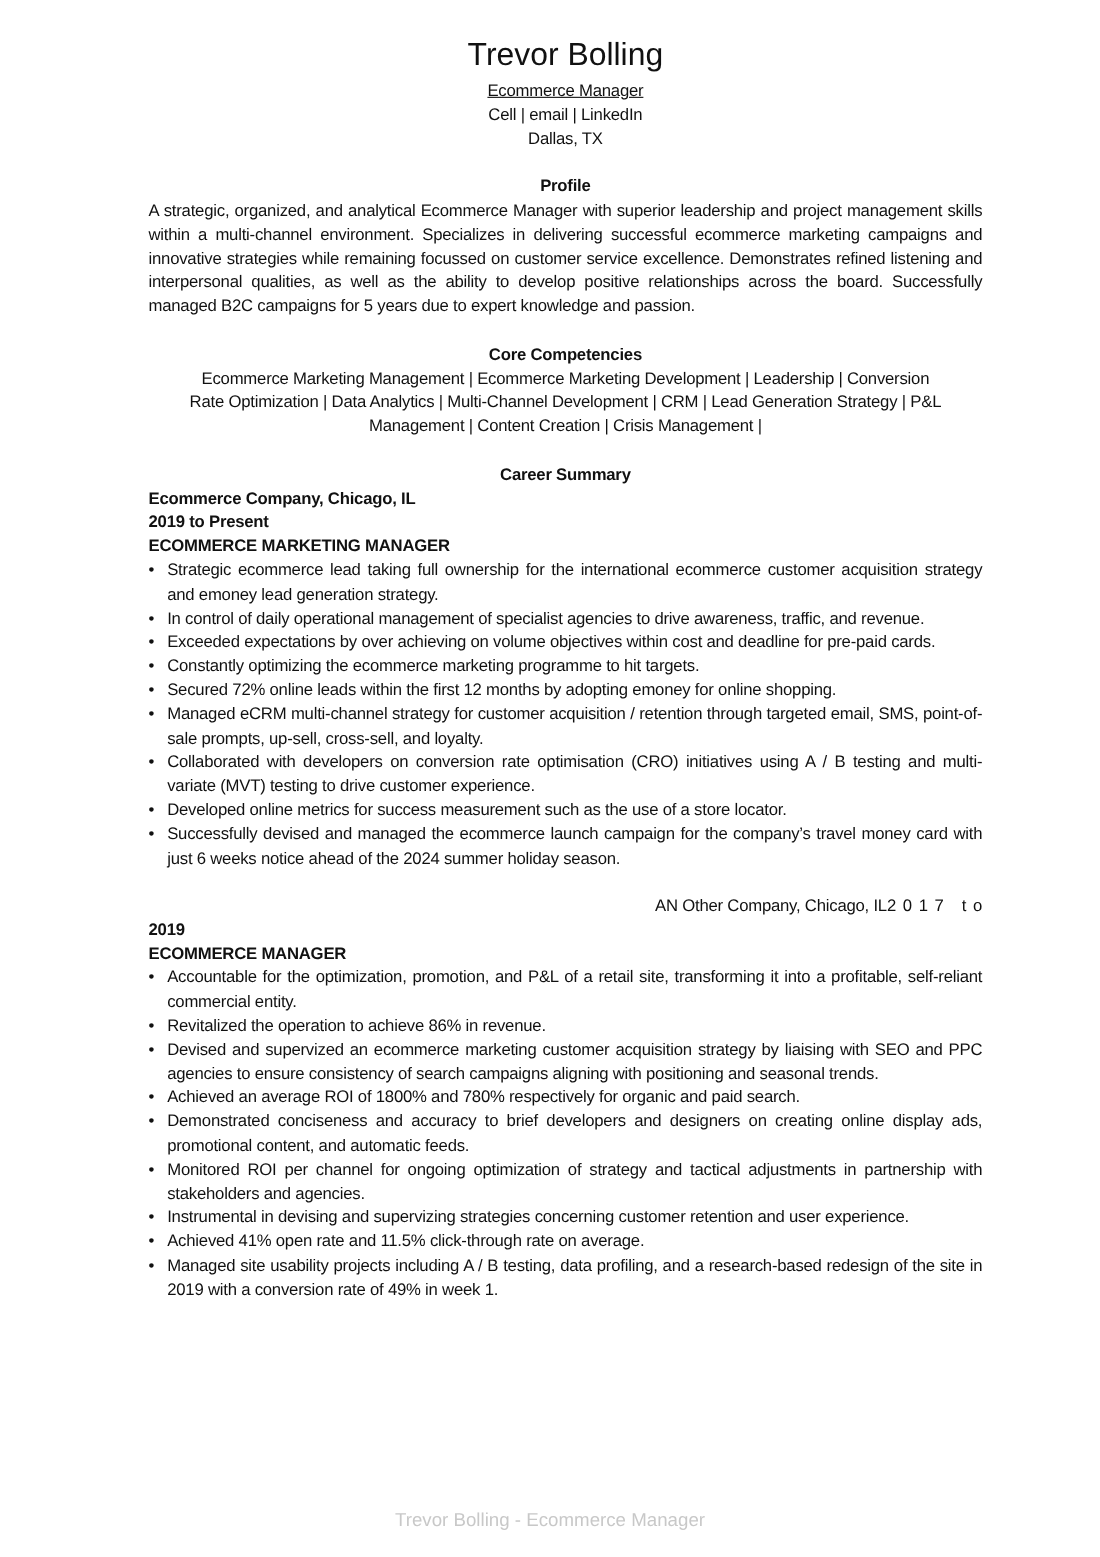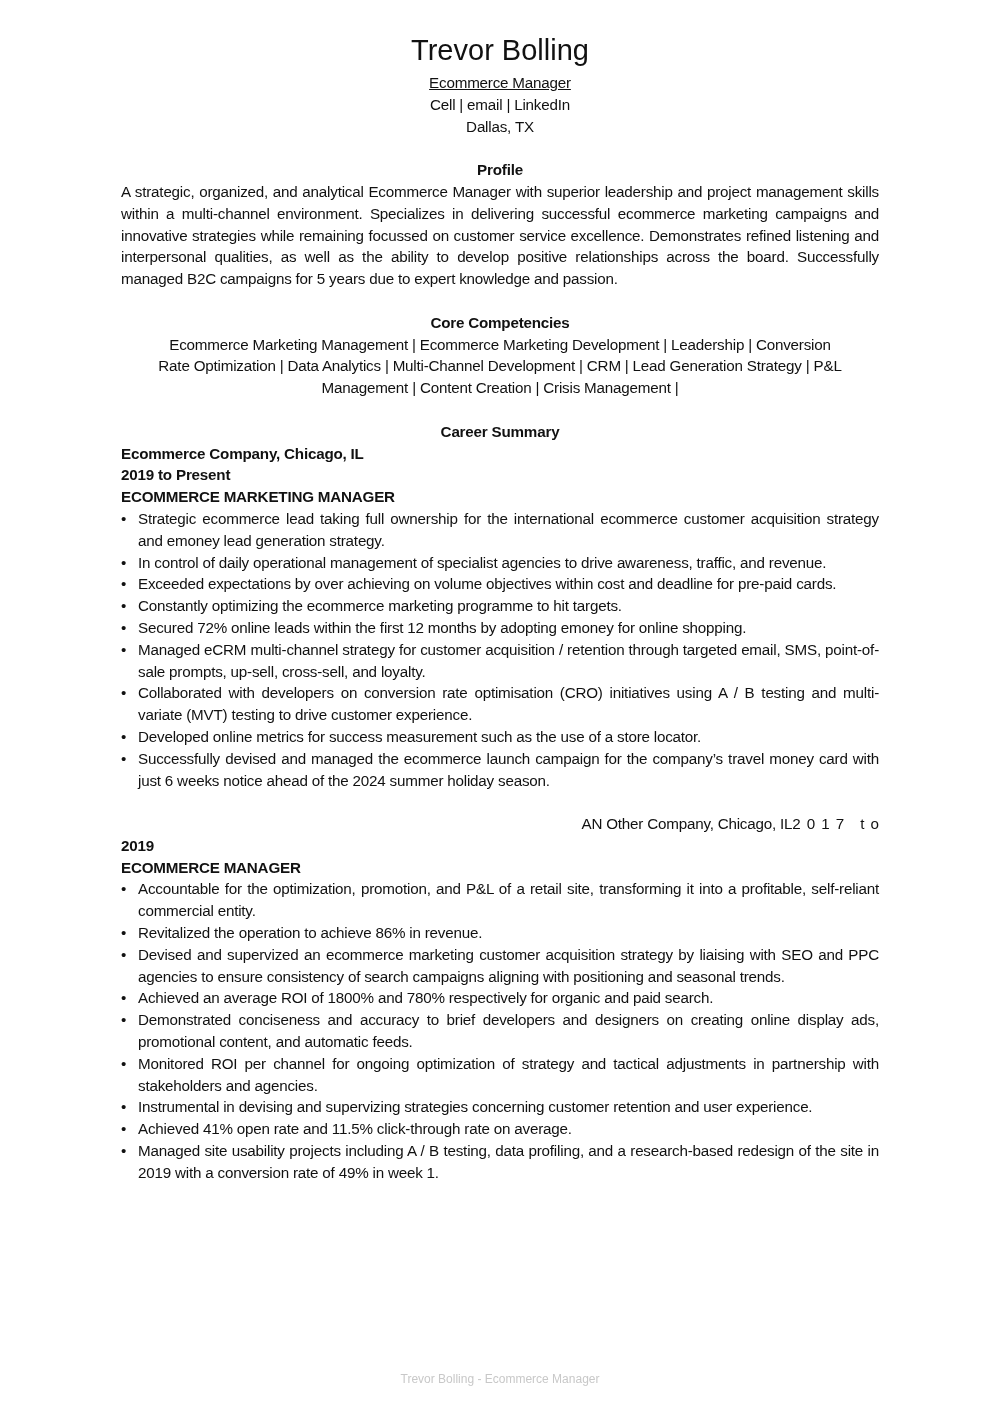--- a/index.html
+++ b/index.html
@@ -1,33 +1,33 @@
 <!DOCTYPE html>
 <html><head>
 <meta charset="utf-8">
 <style>
   html, body { margin: 0; padding: 0; background: #ffffff; }
   body { width: 1000px; height: 1415px; position: relative; overflow: hidden;
          font-family: "Liberation Sans", sans-serif; color: #111; }
-  .page { position: absolute; left: 121px; top: 30px; width: 758px;
+  .page { position: absolute; left: 135px; top: 30px; width: 758px;
           font-size: 15.2px; line-height: 21.8px; letter-spacing: -0.2px; }
   .center { text-align: center; }
   .name { font-size: 29px; line-height: 40px; margin-bottom: 2px; letter-spacing: 0; }
   .role { text-decoration: underline; }
   .heading { font-weight: bold; text-align: center; }
   .justify { text-align: justify; }
   .gap { height: 21.8px; }
   .bold { font-weight: bold; }
   .job-head { display: flex; justify-content: flex-end; font-weight: normal; }
   .spaced { letter-spacing: 6px; }
   ul.bullets { list-style: none; margin: 0; padding: 0; }
   ul.bullets li { position: relative; padding-left: 17px; text-align: justify; }
   ul.bullets li::before { content: "\2022"; position: absolute; left: 0; top: 0; }
   .footer { position: absolute; top: 1372px; left: 0; width: 1000px; text-align: center;
-            font-size: 12px; color: #c8c8c8; }
+            font-size: 17px; color: #c8c8c8; }
 </style>
 </head>
 <body>
 
 <div class="page">
   <div class="center">
     <div class="name">Trevor Bolling</div>
     <div class="role">Ecommerce Manager</div>
     <div>Cell | email | LinkedIn</div>
     <div>Dallas, TX</div>

